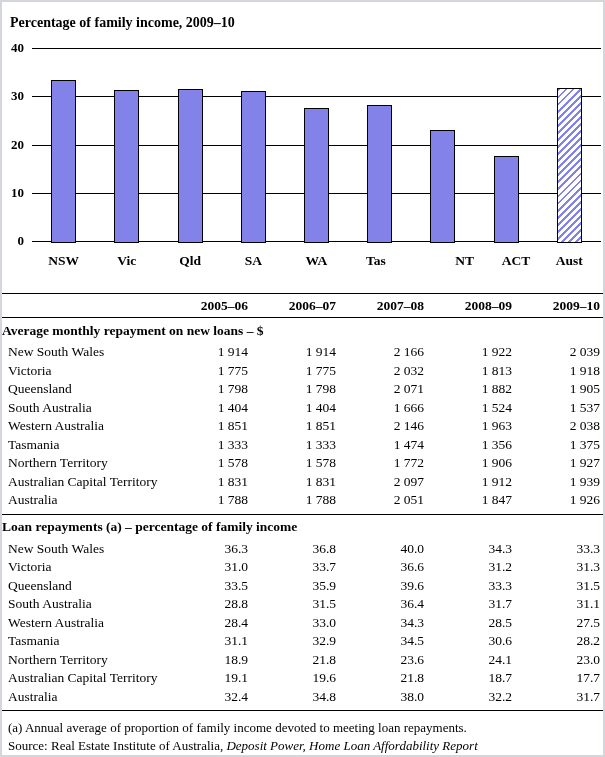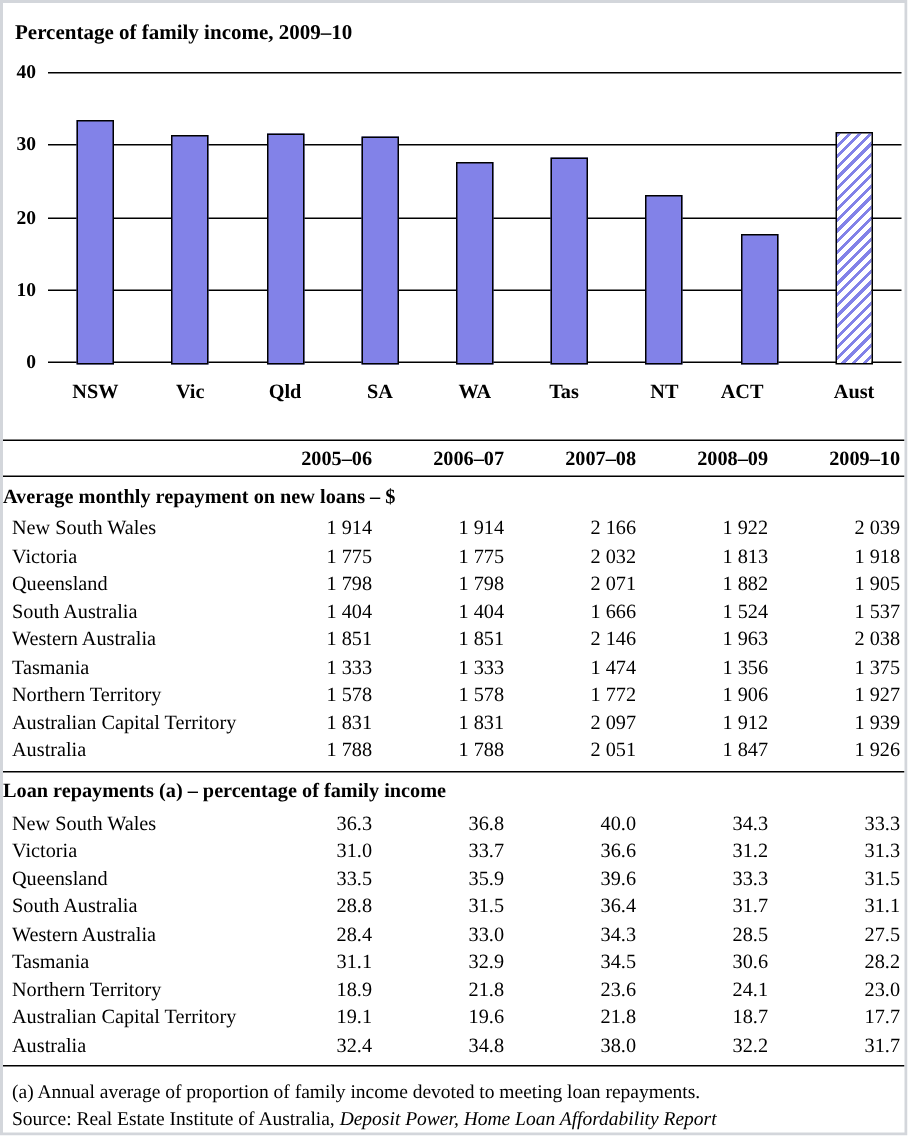--- a/index.html
+++ b/index.html
@@ -56,23 +56,23 @@
         <div class="xtick" style="left: 93.8333px;">Vic</div>
         <div class="bar" style="left: 175.556px; top: 87.0125px; height: 151.987px; background: rgb(130, 130, 232);"></div>
         <div class="xtick" style="left: 157.056px;">Qld</div>
         <div class="bar" style="left: 238.778px; top: 88.9425px; height: 150.058px; background: rgb(130, 130, 232);"></div>
         <div class="xtick" style="left: 220.278px;">SA</div>
         <div class="bar" style="left: 302px; top: 106.312px; height: 132.688px; background: rgb(130, 130, 232);"></div>
         <div class="xtick" style="left: 283.5px;">WA</div>
         <div class="bar" style="left: 365.222px; top: 102.935px; height: 136.065px; background: rgb(130, 130, 232);"></div>
         <div class="xtick" style="left: 343px;">Tas</div>
         <div class="bar" style="left: 428.444px; top: 128.025px; height: 110.975px; background: rgb(130, 130, 232);"></div>
-        <div class="xtick" style="left: 409.944px;">NT</div>
+        <div class="xtick" style="left: 409.944px; text-align: right;">NT</div>
         <div class="bar" style="left: 491.667px; top: 153.597px; height: 85.4025px; background: rgb(130, 130, 232);"></div>
-        <div class="xtick" style="left: 445px; text-align: right;">ACT</div>
+        <div class="xtick" style="left: 483px;">ACT</div>
         <div class="bar" style="left: 554.889px; top: 86.0475px; height: 152.952px; background: repeating-linear-gradient(135deg, rgb(130, 130, 232) 0px, rgb(130, 130, 232) 2px, rgb(255, 255, 255) 2px, rgb(255, 255, 255) 5px);"></div>
         <div class="xtick" style="left: 536.389px;">Aust</div>
       </div>
   </div>
 
   <div class="table">
     <div class="hline"></div>
     <div class="trow header-row">
       <div></div>
       <div class="tcell">2005–06</div>

